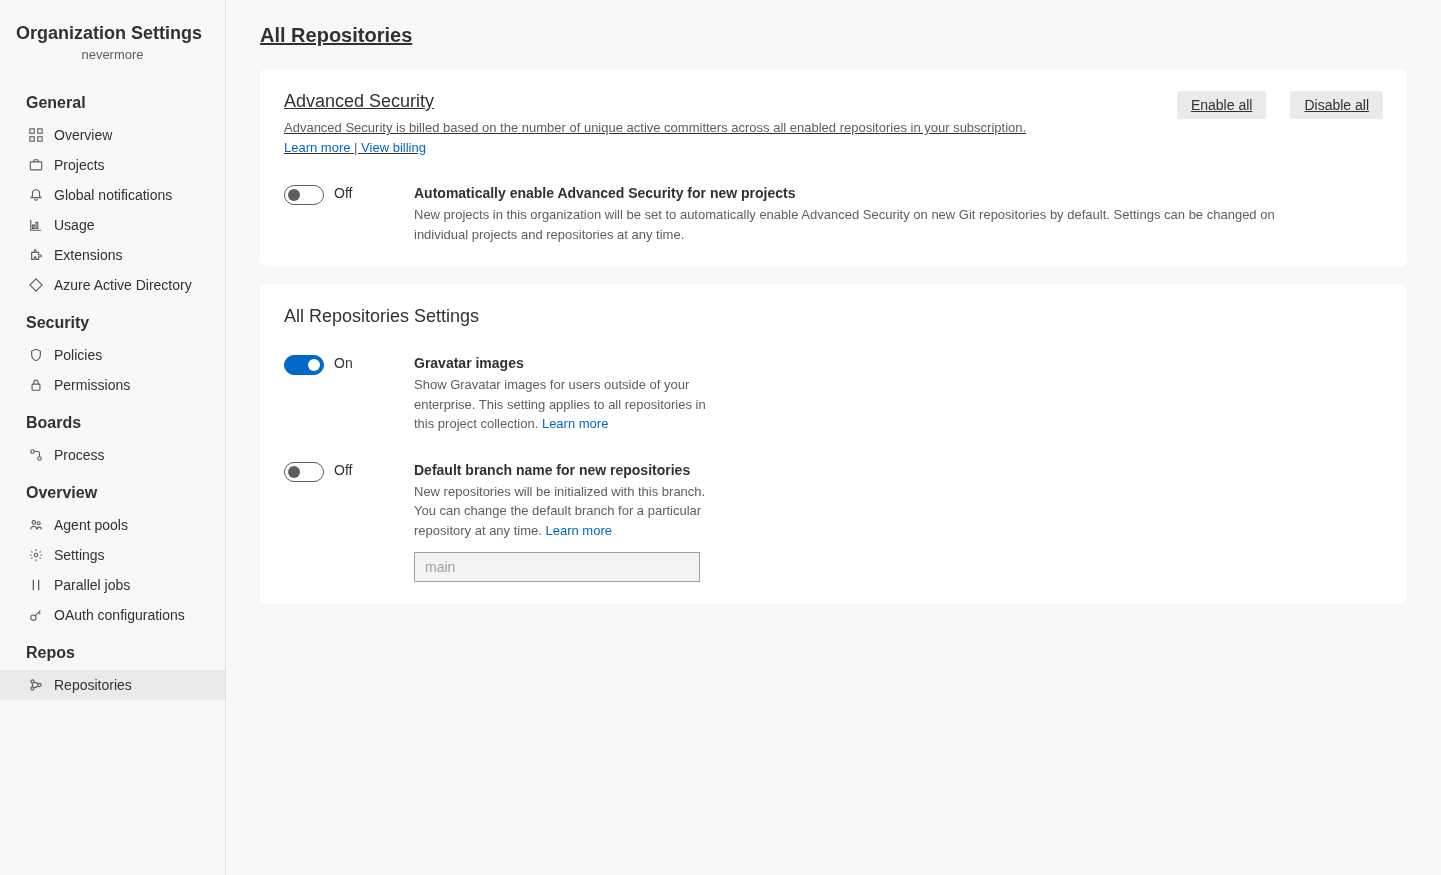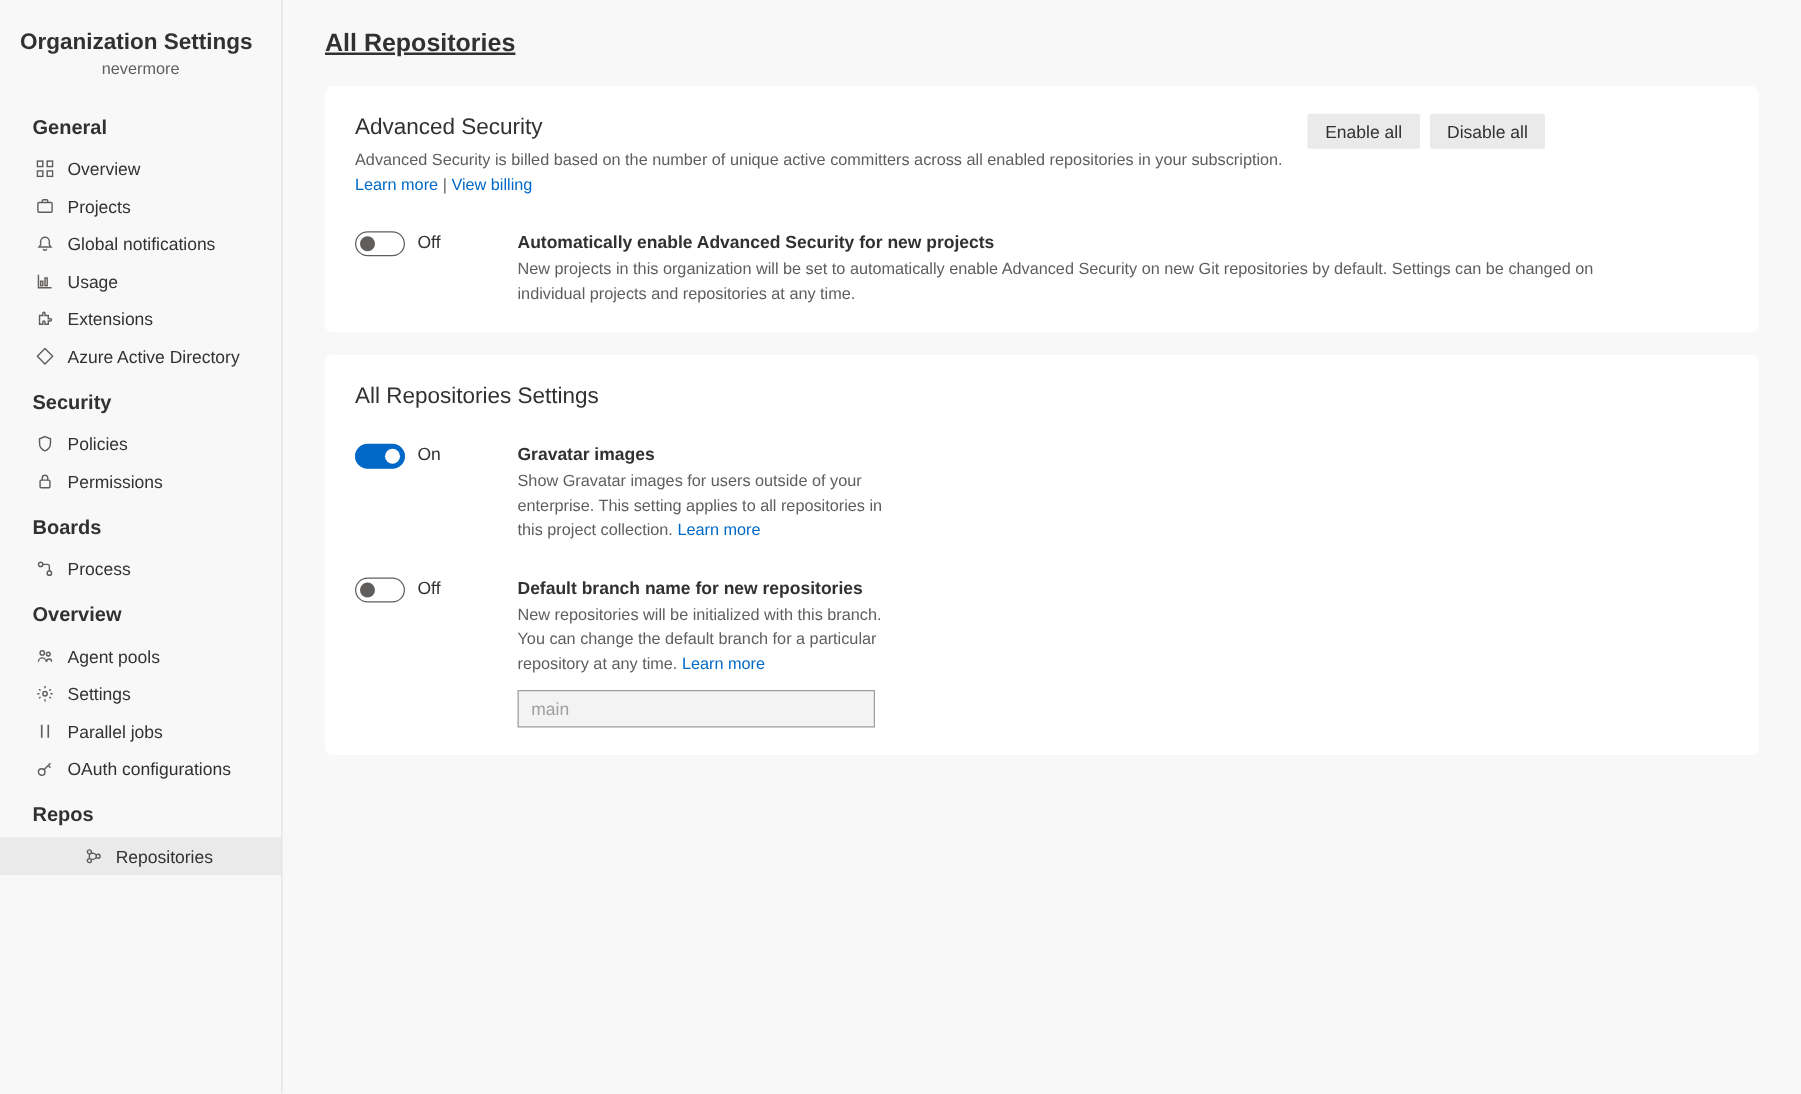--- a/index.html
+++ b/index.html
@@ -39,21 +39,21 @@
       padding: 14px 16px 8px 26px;
     }
     .nav-item {
       display: flex;
       align-items: center;
       gap: 10px;
       padding: 7px 16px 7px 28px;
       font-size: 14px;
       cursor: pointer;
     }
-    .nav-item.active { background: #eaeaea; justify-content: center; }
+    .nav-item.active { background: #eaeaea; }
     .nav-icon {
       width: 16px;
       height: 16px;
       display: inline-flex;
       align-items: center;
       justify-content: center;
       flex-shrink: 0;
       color: #605e5c;
     }
     .main {
@@ -68,22 +68,24 @@
       text-decoration: underline;
     }
     .card {
       background: #fff;
       border-radius: 6px;
       padding: 22px 24px;
       margin-bottom: 18px;
     }
     .card-header-row {
       display: flex;
+      justify-content: space-between;
       align-items: flex-start;
       gap: 20px;
+      text-decoration: underline;
     }
     .card-title {
       font-size: 18px;
       font-weight: 400;
       margin-bottom: 6px;
     }
     .card-desc {
       font-size: 13px;
       color: #605e5c;
       line-height: 1.5;
@@ -96,21 +98,21 @@
     .btn {
       padding: 6px 14px;
       border: none;
       background: #eaeaea;
       font-size: 14px;
       cursor: pointer;
       border-radius: 2px;
       color: #323130;
       font-family: inherit;
     }
-    .btn-row { display: flex; gap: 8px; }
+    .btn-row { display: flex; gap: 24px; }
     .setting-row {
       display: flex;
       gap: 20px;
       margin-top: 28px;
     }
     .toggle-col {
       width: 110px;
       display: flex;
       align-items: flex-start;
       gap: 10px;

